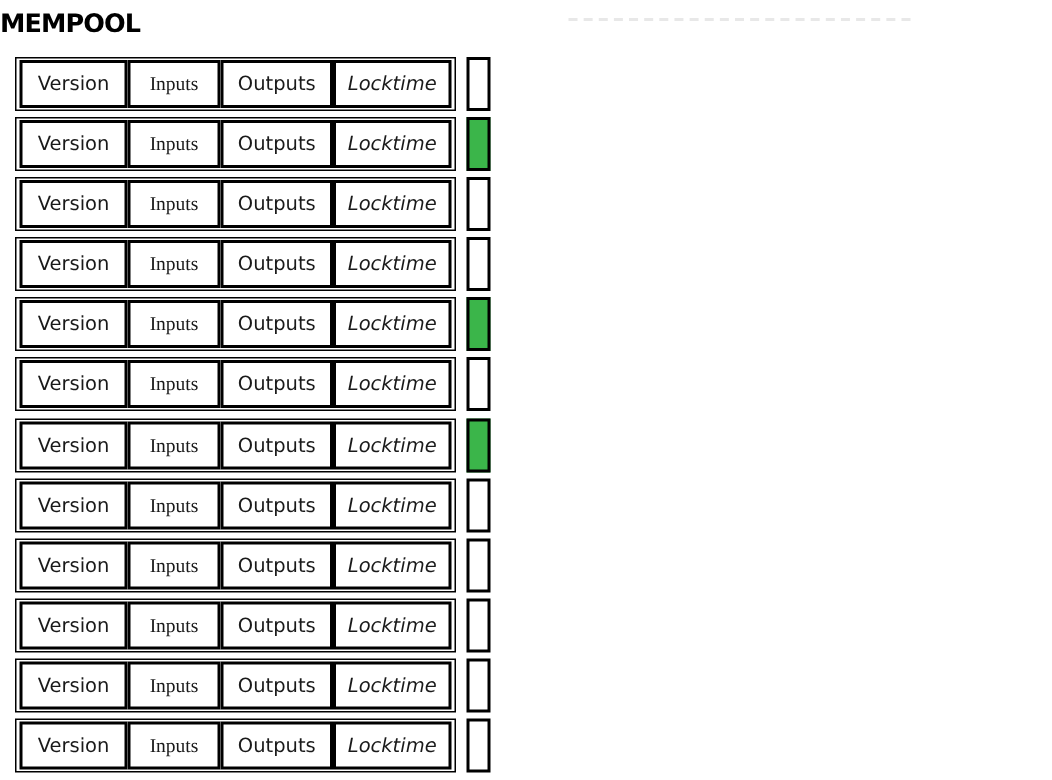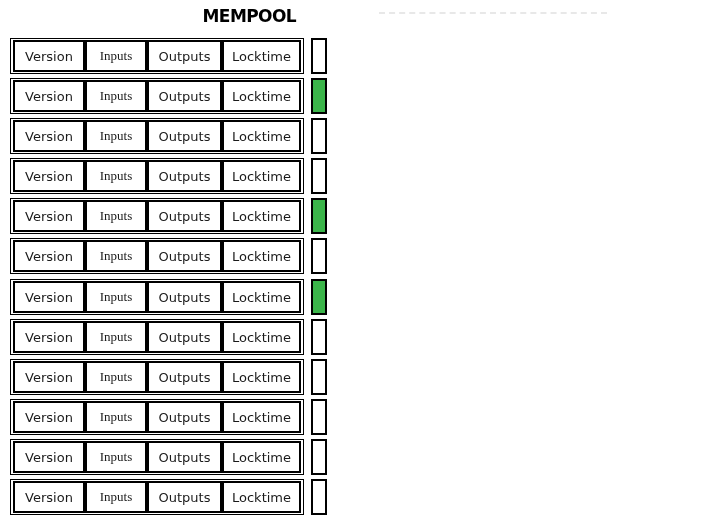--- a/index.html
+++ b/index.html
@@ -7,21 +7,21 @@
     position:relative;
     width:701px; height:520px;
     background:#ffffff;
     overflow:hidden;
     font-family:"DejaVu Sans", "Liberation Sans", sans-serif;
   }
   .title {
     position:absolute;
     top:6px; left:0; width:296px;
     margin:0;
-    text-align:right;
+    text-align:left;
     font-size:17px;
     font-weight:bold;
     letter-spacing:-0.6px;
     color:#000000;
   }
   .dashed-line {
     position:absolute;
     top:12px; left:379px; width:228px;
     height:0;
     border-top:2px dashed #e8e8e8;
@@ -49,21 +49,21 @@
     display:flex;
     align-items:center;
     justify-content:center;
     font-size:13px;
     color:#1a1a1a;
     white-space:nowrap;
   }
   .cell-0 { width:72px; }
   .cell-1 { width:62px;font-family:Liberation Serif, serif; }
   .cell-2 { width:75px; }
-  .cell-3 { width:79px; }
+  .cell-3 { width:79px;font-style:italic; }
   .status-box {
     position:absolute;
     left:301px; top:0;
     width:16px; height:36px;
     box-sizing:border-box;
     border:2px solid #000000;
     background:#ffffff;
   }
 </style>
 </head>

